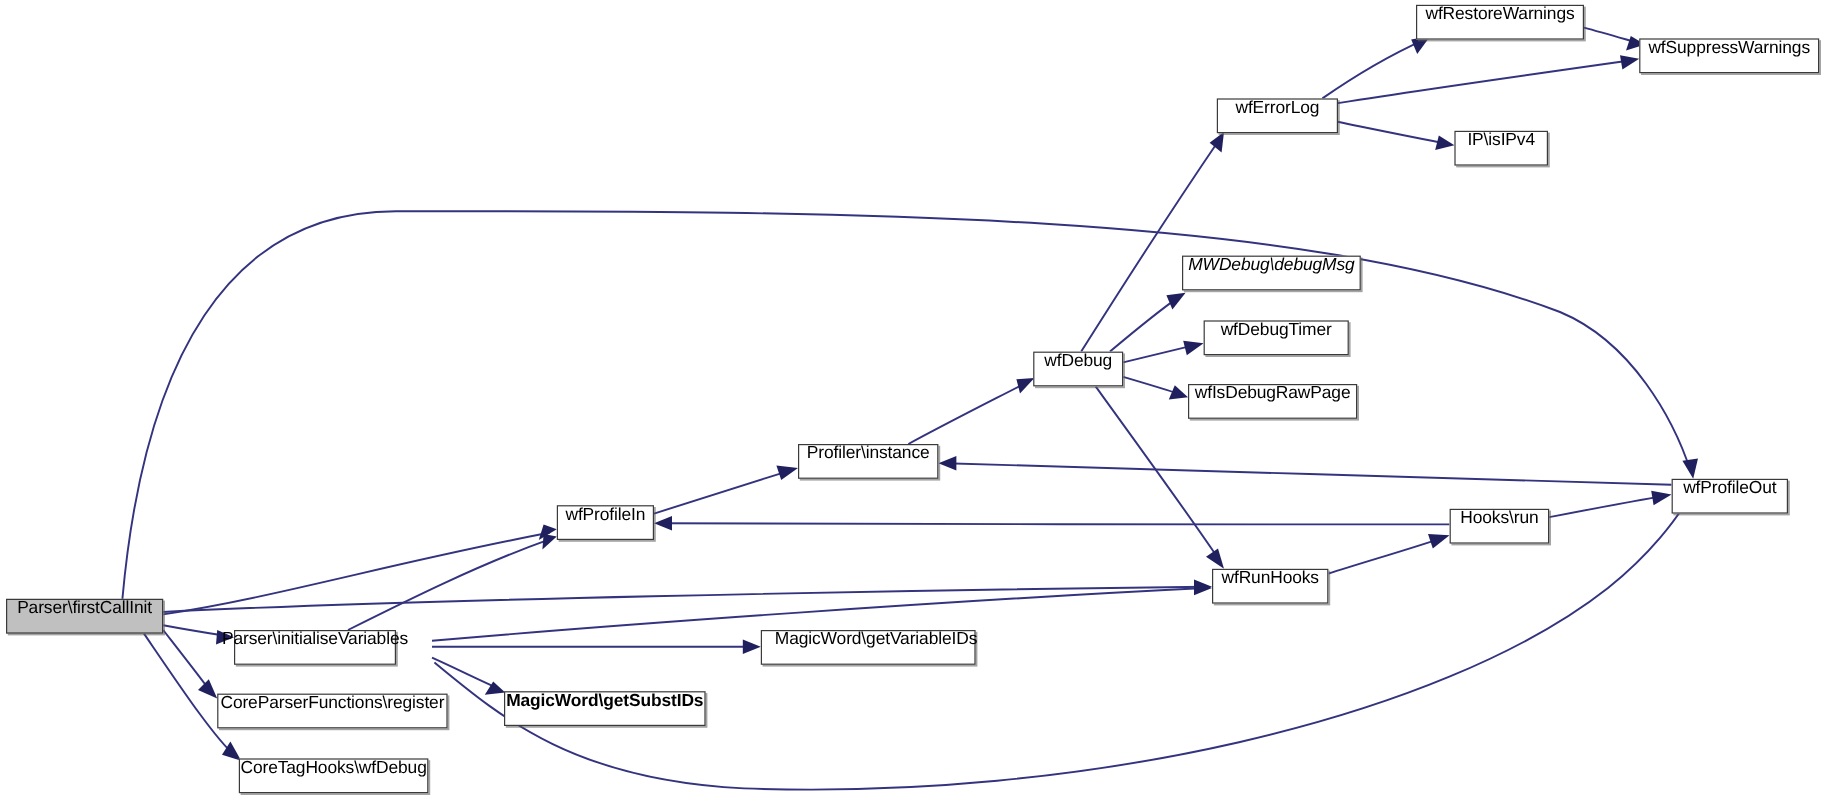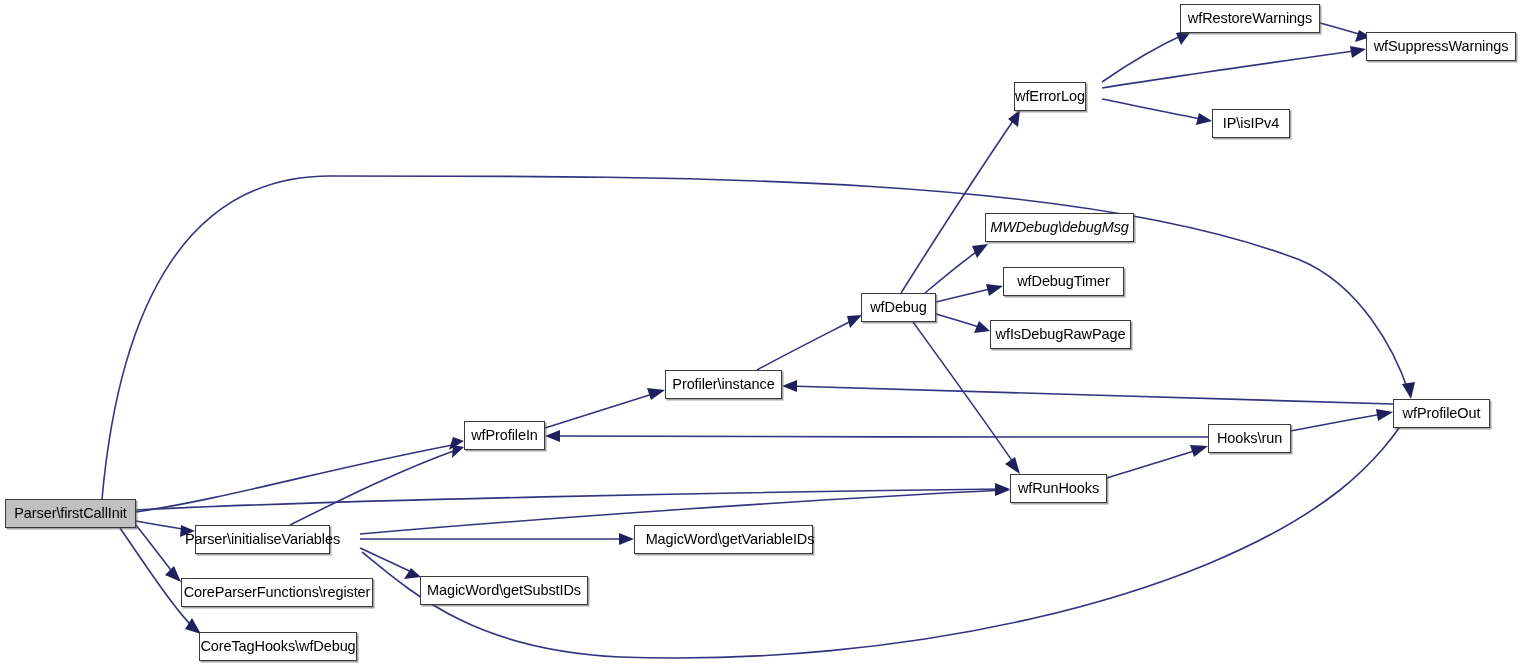--- a/index.html
+++ b/index.html
@@ -36,21 +36,20 @@
   .node-box {
     position: absolute;
     box-sizing: border-box;
     border: 1.2px solid #3a3a3a;
     background: #ffffff;
     color: #000000;
     font-family: "Liberation Sans", sans-serif;
     font-size: 14.5px;
     line-height: 1;
     display: flex;
-    align-items: center;
     justify-content: center;
     white-space: nowrap;
     box-shadow: 1.5px 1.5px 0 0 rgba(90,90,90,0.55);
     letter-spacing: -0.1px;
   }
   .node-box.highlight {
     background: #c0c0c0;
   }
 </style>
 </head>
@@ -173,21 +172,21 @@
       </div>
       <div class="node-box" style="left: 195px; top: 525px; width: 135px; height: 29px;">
         <span>Parser\initialiseVariables</span>
       </div>
       <div class="node-box" style="left: 181px; top: 578px; width: 192px; height: 29px;">
         <span>CoreParserFunctions\register</span>
       </div>
       <div class="node-box" style="left: 199px; top: 632px; width: 158px; height: 29px;">
         <span>CoreTagHooks\wfDebug</span>
       </div>
-      <div class="node-box" style="left: 420px; top: 576px; width: 168px; height: 29px;">
+      <div class="node-box" style="left: 420px; top: 576px; width: 168px; height: 29px; font-weight: bold;">
         <span>MagicWord\getSubstIDs</span>
       </div>
       <div class="node-box" style="left: 634px; top: 525px; width: 179px; height: 29px; padding-left: 13px;">
         <span>MagicWord\getVariableIDs</span>
       </div>
       <div class="node-box" style="left: 464px; top: 421px; width: 81px; height: 29px;">
         <span>wfProfileIn</span>
       </div>
       <div class="node-box" style="left: 665px; top: 370px; width: 117px; height: 29px;">
         <span>Profiler\instance</span>
@@ -206,21 +205,21 @@
       </div>
       <div class="node-box" style="left: 1010px; top: 474px; width: 97px; height: 29px;">
         <span>wfRunHooks</span>
       </div>
       <div class="node-box" style="left: 1208px; top: 424px; width: 83px; height: 29px;">
         <span>Hooks\run</span>
       </div>
       <div class="node-box" style="left: 1393px; top: 399px; width: 97px; height: 29px;">
         <span>wfProfileOut</span>
       </div>
-      <div class="node-box" style="left: 1014px; top: 82px; width: 72px; height: 29px;">
+      <div class="node-box" style="left: 1014px; top: 82px; width: 101px; height: 29px;">
         <span>wfErrorLog</span>
       </div>
       <div class="node-box" style="left: 1180px; top: 4px; width: 140px; height: 29px;">
         <span>wfRestoreWarnings</span>
       </div>
       <div class="node-box" style="left: 1366px; top: 32px; width: 150px; height: 29px;">
         <span>wfSuppressWarnings</span>
       </div>
       <div class="node-box" style="left: 1212px; top: 109px; width: 78px; height: 29px;">
         <span>IP\isIPv4</span>

